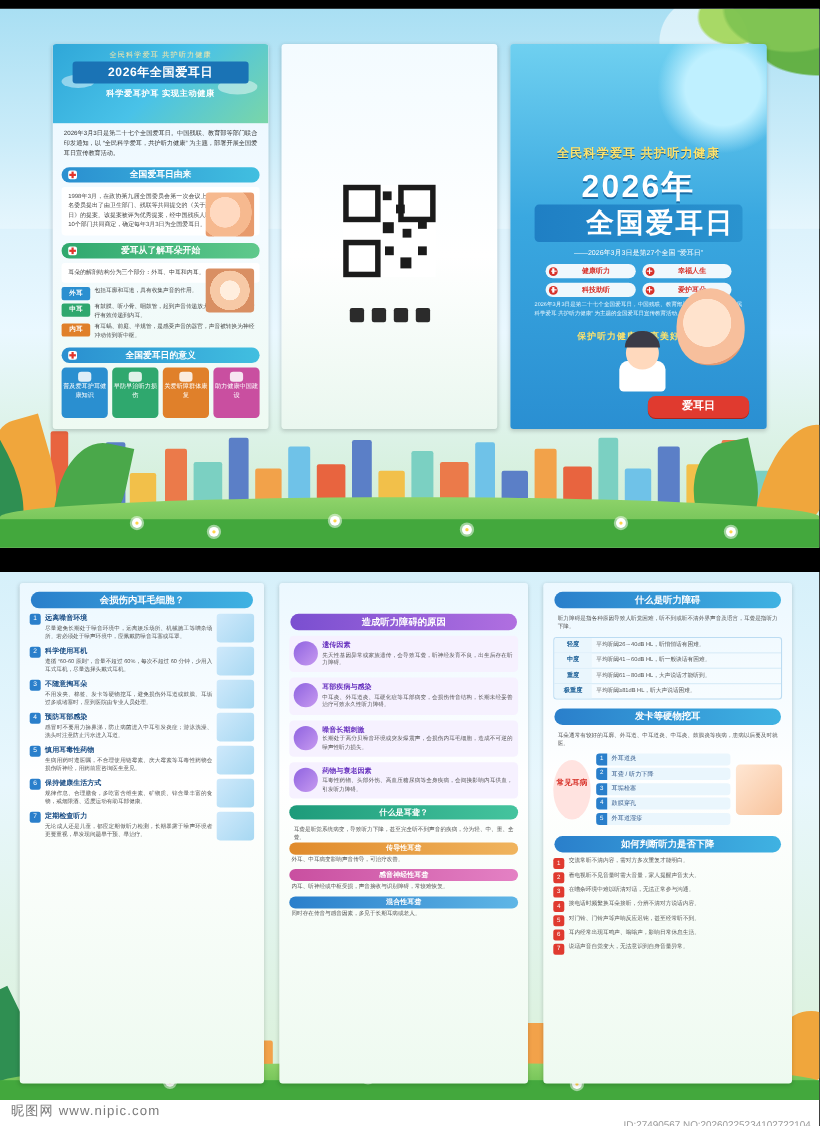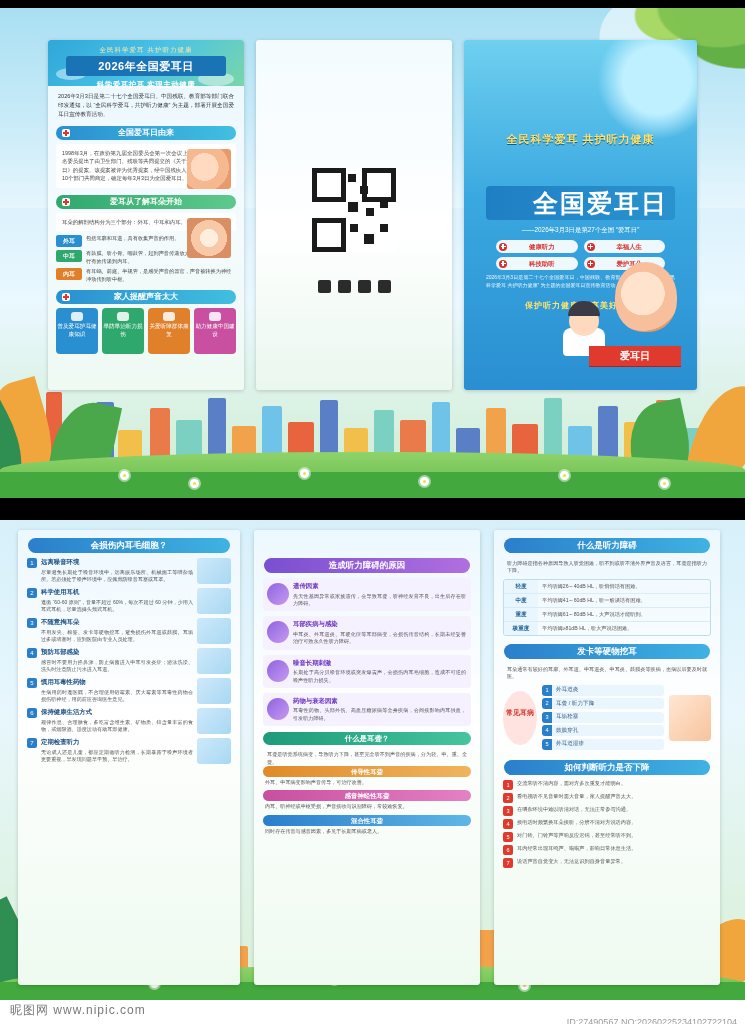--- a/index.html
+++ b/index.html
@@ -27,21 +27,21 @@
   .bld{position:absolute;bottom:34px;border-radius:2px 2px 0 0;}
   .grass{position:absolute;left:0;bottom:0;width:745px;height:46px;background:linear-gradient(180deg,#8fd36a 0%,#5fb84a 100%);border-radius:50% 50% 0 0 / 18px 18px 0 0;}
   .grass2{position:absolute;left:0;bottom:0;width:745px;height:26px;background:#43a83d;}
   .bigleaf{position:absolute;bottom:8px;width:60px;height:110px;border-radius:60% 0 60% 0;transform-origin:bottom center;}
   .flower{position:absolute;width:9px;height:9px;border-radius:50%;background:#fff;box-shadow:0 0 0 2px rgba(255,255,255,.5);}
   .flower:after{content:"";position:absolute;left:3px;top:3px;width:3px;height:3px;border-radius:50%;background:#ffd54a;}
 
   
   .panel{position:absolute;background:#ffffff;border-radius:3px;box-shadow:0 1px 4px rgba(0,0,0,.18);}
   .lp{left:48px;top:32px;width:196px;height:350px;background:linear-gradient(180deg,#eaf7ff 0%,#f4fbff 50%,#eefaf2 100%);overflow:hidden;}
-  .lp-head{position:relative;height:46px;background:linear-gradient(135deg,#2fa7d8 0%,#49c2e8 50%,#7ad6a8 100%);}
+  .lp-head{position:relative;height:72px;background:linear-gradient(135deg,#2fa7d8 0%,#49c2e8 50%,#7ad6a8 100%);}
   .lp-head .h1{position:absolute;left:0;right:0;top:6px;text-align:center;font-size:6.5px;color:#ffe9a8;letter-spacing:1px;}
   .lp-head .h2{position:absolute;left:18px;right:18px;top:16px;height:20px;background:#1a73b5;border-radius:3px;color:#fff;font-size:11px;font-weight:bold;text-align:center;line-height:20px;letter-spacing:.5px;}
   .lp-head .h3{position:absolute;left:0;right:0;top:40px;text-align:center;font-size:7.5px;color:#ffffff;font-weight:bold;letter-spacing:.5px;}
   .lp-head .cloud{position:absolute;background:rgba(255,255,255,.45);border-radius:50%;}
   .intro{padding:6px 10px 0 10px;font-size:5.6px;line-height:9px;color:#333;text-align:justify;}
   .sec-title{margin:7px 8px 4px 8px;height:14px;border-radius:7px;background:linear-gradient(90deg,#2a8fd0,#41bfe0);color:#fff;font-size:8px;font-weight:bold;line-height:14px;text-align:center;position:relative;}
   .sec-title.green{background:linear-gradient(90deg,#2fa86e,#5fc98c);}
   .sec-title .cross{position:absolute;left:6px;top:3px;width:8px;height:8px;background:#fff;border-radius:2px;}
   .sec-title .cross:before{content:"";position:absolute;left:3px;top:1px;width:2px;height:6px;background:#e2342b;}
   .sec-title .cross:after{content:"";position:absolute;left:1px;top:3px;width:6px;height:2px;background:#e2342b;}
@@ -76,21 +76,21 @@
   .badge i{position:absolute;left:3px;top:2.5px;width:8px;height:8px;border-radius:50%;background:#d8322a;}
   .badge i:before{content:"";position:absolute;left:3.3px;top:1.4px;width:1.4px;height:5.2px;background:#fff;}
   .badge i:after{content:"";position:absolute;left:1.4px;top:3.3px;width:5.2px;height:1.4px;background:#fff;}
   .rp-para{position:absolute;left:22px;right:22px;top:234px;font-size:5px;line-height:7.6px;color:#eaf7ff;text-align:justify;}
   .rp-slogan{position:absolute;left:0;right:0;top:260px;text-align:center;font-size:8px;font-weight:bold;color:#ffe36b;letter-spacing:1px;}
   .doctor{position:absolute;right:14px;bottom:34px;width:120px;height:96px;}
   .doc-head{position:absolute;left:6px;bottom:20px;width:30px;height:30px;border-radius:50%;background:#ffd9bd;}
   .doc-hair{position:absolute;left:5px;bottom:40px;width:32px;height:15px;border-radius:16px 16px 0 0;background:#3b3b47;}
   .doc-body{position:absolute;left:0;bottom:0;width:42px;height:28px;border-radius:8px 8px 4px 4px;background:#fff;}
   .bigear{position:absolute;right:6px;bottom:24px;width:62px;height:70px;border-radius:50% 50% 45% 45%;background:radial-gradient(circle at 45% 45%,#ffe3cd 0 42%,#f7bf9c 43% 72%,#e59a72 73%);}
-  .ribbon{position:absolute;right:16px;bottom:24px;width:92px;height:20px;background:#e03a2f;border-radius:0;color:#fff;font-size:10px;font-weight:bold;text-align:center;line-height:20px;box-shadow:0 1px 0 #a8241c;}
+  .ribbon{position:absolute;right:16px;bottom:10px;width:92px;height:20px;background:#e03a2f;border-radius:7px;color:#fff;font-size:10px;font-weight:bold;text-align:center;line-height:20px;box-shadow:0 1px 0 #a8241c;}
 
   
   .bp{top:10px;height:455px;background:linear-gradient(180deg,#ecf8ff 0%,#ffffff 40%,#eefaf0 100%);}
   .b1{left:18px;width:222px;}
   .b2{left:254px;width:226px;}
   .b3{left:494px;width:226px;}
   .bp-title{margin:8px 10px 5px 10px;height:15px;border-radius:8px;color:#fff;font-size:8.5px;font-weight:bold;line-height:15px;text-align:center;position:relative;}
   .t-blue{background:linear-gradient(90deg,#2a7fcb,#3fb2e2);}
   .t-pur{background:linear-gradient(90deg,#7a4fd0,#b06fe0);margin-top:28px;}
   .t-blue2{background:linear-gradient(90deg,#2a7fcb,#3fb2e2);}
@@ -217,21 +217,21 @@
         <div class="rowtxt">有鼓膜、听小骨、咽鼓管，起到声音传递放大的作用，将声音进行有效传递到内耳。</div>
       </div>
       <div class="rowitem">
         <div class="rowtag" style="background:#e0802a">内耳</div>
         <div class="rowtxt">有耳蜗、前庭、半规管，是感受声音的器官，声音被转换为神经冲动传到听中枢。</div>
       </div>
     </div>
 
     <div class="sec-title">
       <span class="cross"></span>
-      <span>家人提醒声音太大</span>
+      <span>全国爱耳日的意义</span>
     </div>
     <div class="four">
       <div class="f" style="background:#2a8fd0"><i></i><span>普及爱耳护耳健康知识</span></div>
       <div class="f" style="background:#2fa86e"><i></i><span>早防早治听力损伤</span></div>
       <div class="f" style="background:#e0802a"><i></i><span>关爱听障群体康复</span></div>
       <div class="f" style="background:#c94fa0"><i></i><span>助力健康中国建设</span></div>
     </div>
   </div>
 
   <div class="panel mp">
@@ -252,20 +252,21 @@
       <span></span>
       <span></span>
       <span></span>
       <span></span>
     </div>
   </div>
 
   <div class="panel rp">
     <div class="sun"></div>
     <div class="rp-title1">全民科学爱耳 共护听力健康</div>
+    <div class="rp-year">2026年</div>
     <div class="rp-main">全国爱耳日</div>
     <div class="rp-sub">——2026年3月3日是第27个全国 “爱耳日”</div>
     <div class="rp-badges">
       <div class="badge"><i></i><span>健康听力</span></div>
       <div class="badge"><i></i><span>幸福人生</span></div>
       <div class="badge"><i></i><span>科技助听</span></div>
       <div class="badge"><i></i><span>爱护耳朵</span></div>
     </div>
     <div class="rp-para">2026年3月3日是第二十七个全国爱耳日，中国残联、教育部门共同组织开展以 “全民科学爱耳 共护听力健康” 为主题的全国爱耳日宣传教育活动。</div>
     <div class="rp-slogan">保护听力健康 共享美好生活</div>

